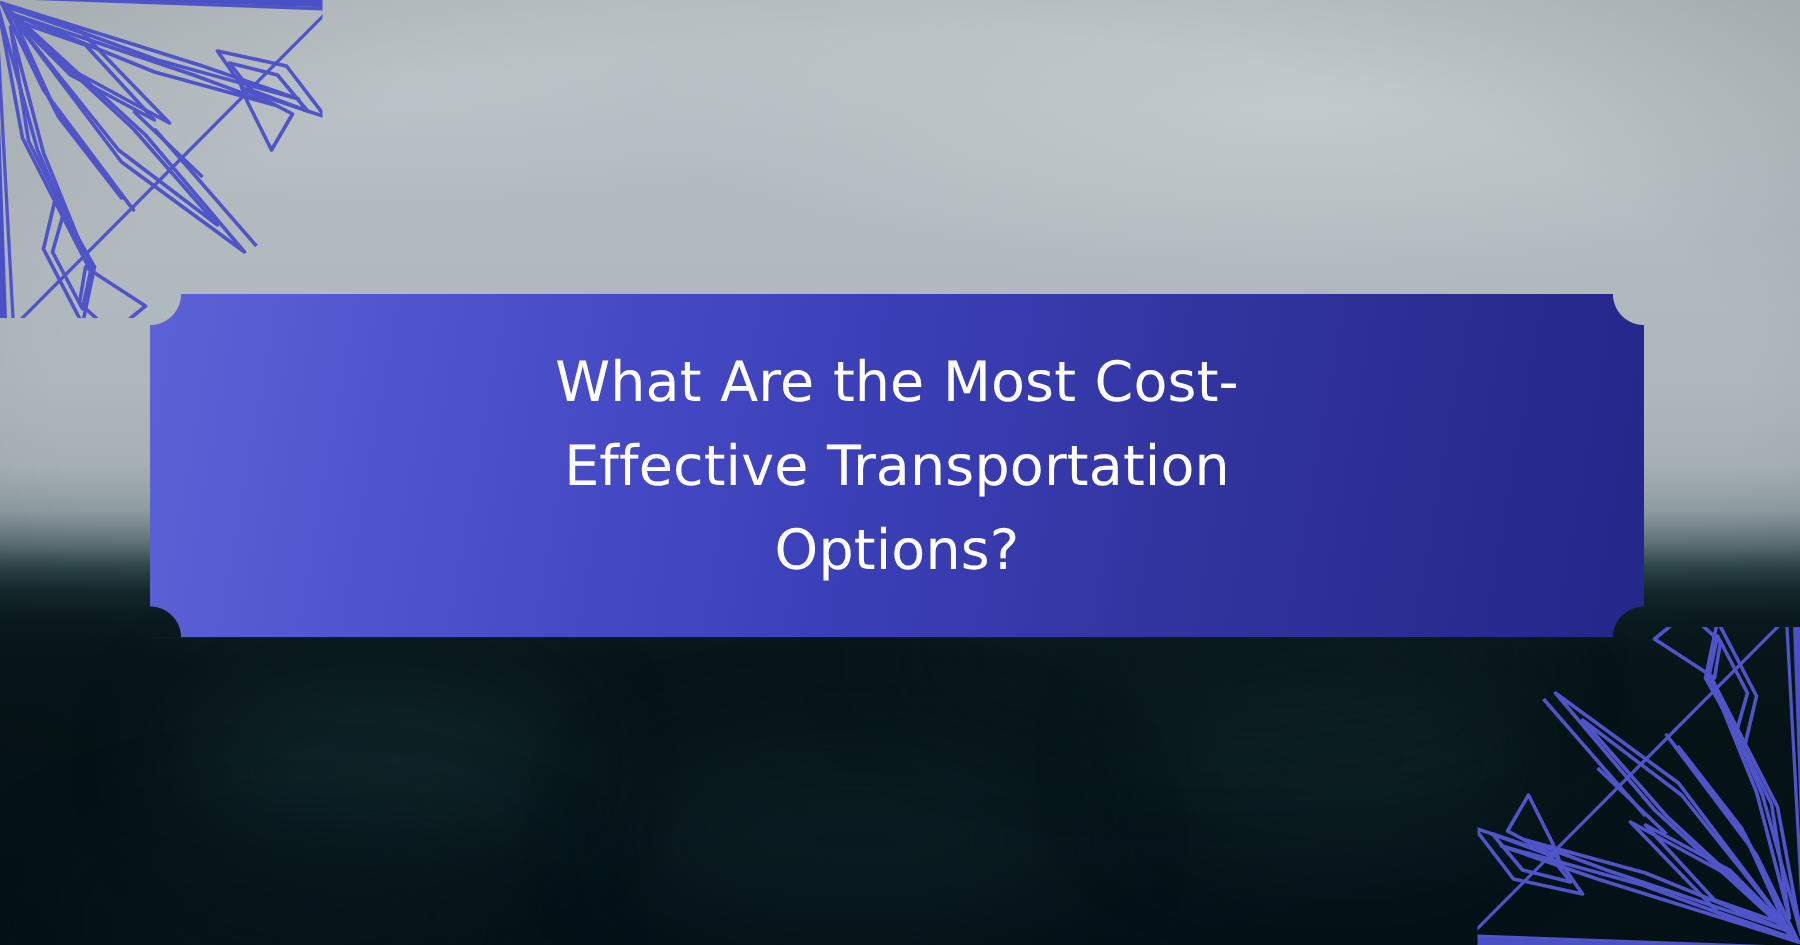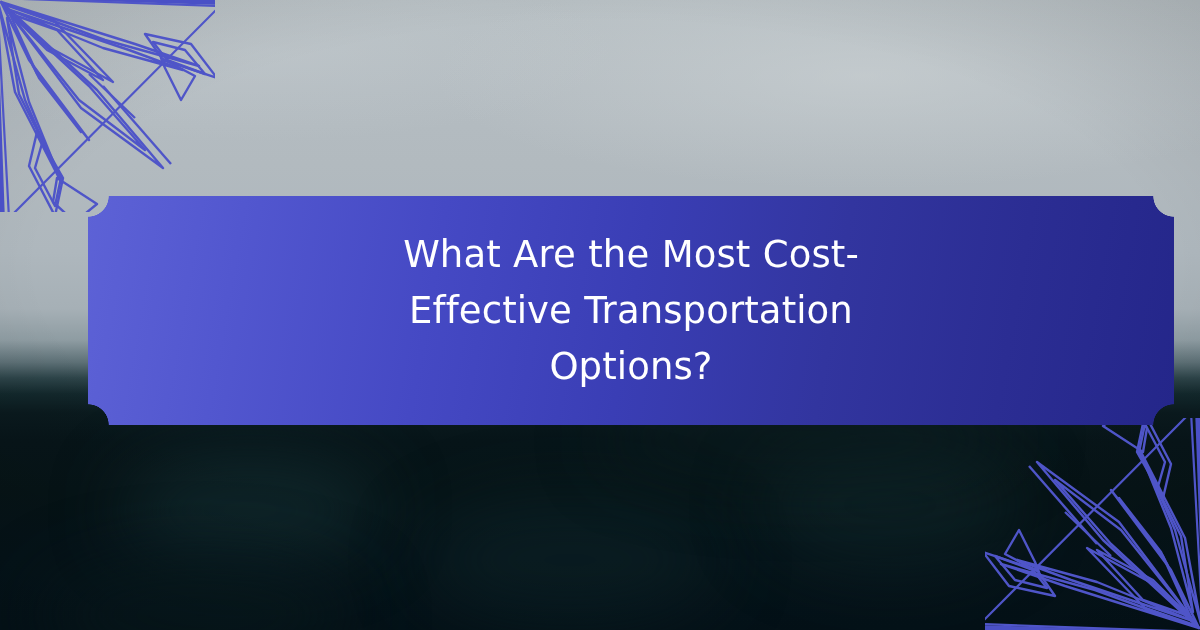--- a/index.html
+++ b/index.html
@@ -70,23 +70,23 @@
     width: 230px;
     height: 230px;
     pointer-events: none;
   }
   .ornament-tl { left: -15px; top: -18px; }
   .ornament-br { right: -15px; bottom: -18px; transform: rotate(180deg); }
 
   
   #title-card {
     position: absolute;
-    left: 88px;
+    left: 100px;
     top: 196px;
-    width: 1086px;
+    width: 996px;
     height: 229px;
   }
   .card-surface {
     position: absolute;
     inset: 0;
     background: linear-gradient(100deg,
         #5d62d6 0%,
         #5257cf 14%,
         #4549c4 32%,
         #3a3eb5 50%,

